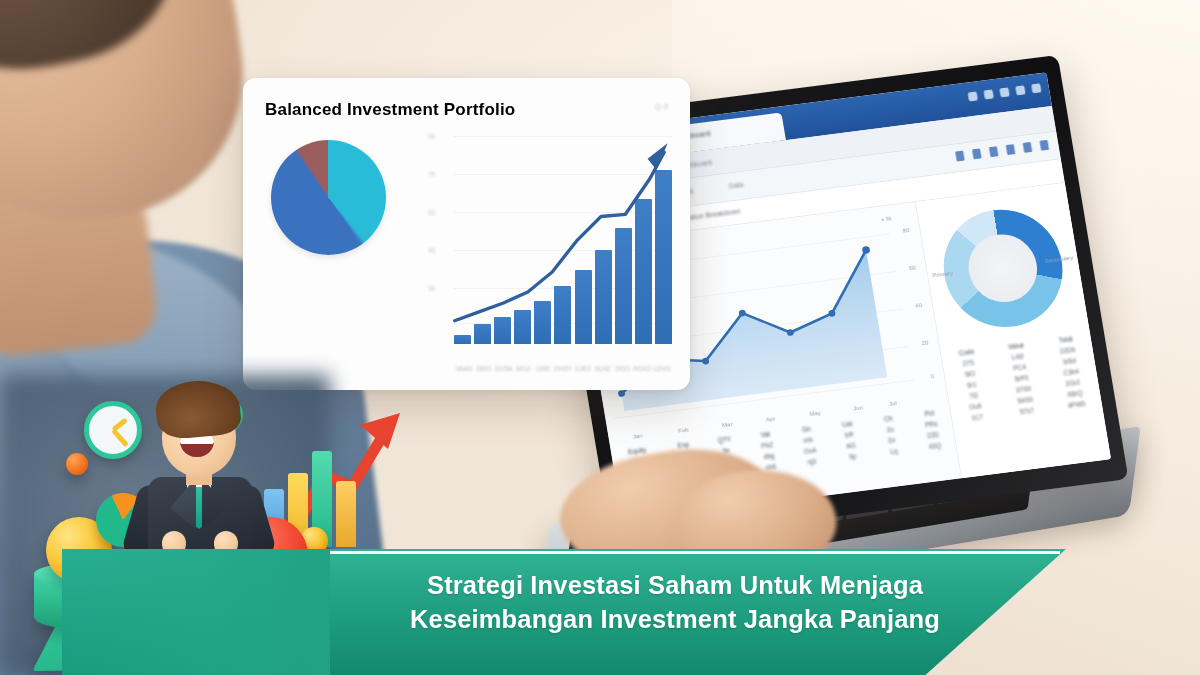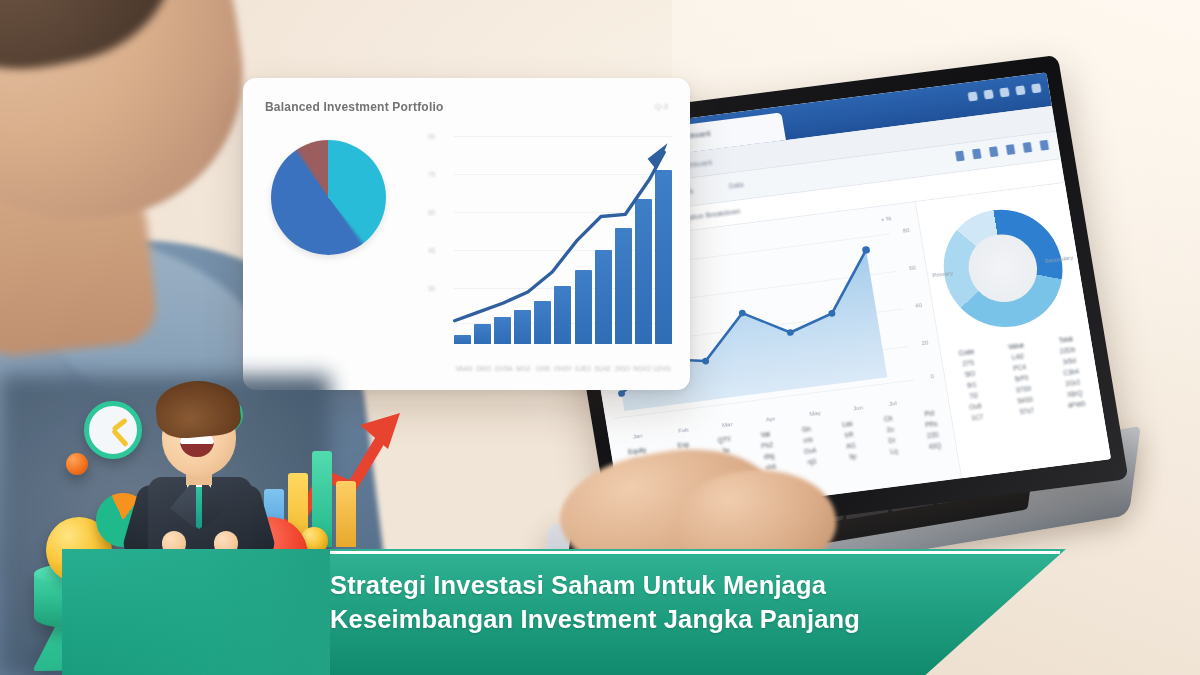--- a/index.html
+++ b/index.html
@@ -180,21 +180,21 @@
   .key{ flex:1; height:9px; background:#3a3d42; border-radius:2px; }
 
   
   .card {
     position:absolute; left:243px; top:78px; width:447px; height:312px;
     background:#fdfdfd; border-radius:13px;
     box-shadow:0 18px 42px rgba(70,50,30,.20), 0 2px 8px rgba(0,0,0,.07);
     padding:22px 20px 14px 22px;
   }
   .card-title{
-    font-size:12px; font-weight:700; color:#737373;
+    font-size:17px; font-weight:700; color:#000000;
     letter-spacing:.2px; filter:blur(.75px); white-space:nowrap;
   }
   .card-corner{
     position:absolute; right:22px; top:24px; font-size:8px; color:#c9c9c9;
     filter:blur(.9px);
   }
 
   .pie {
     position:absolute; left:28px; top:62px; width:115px; height:115px;
     border-radius:50%;
@@ -394,21 +394,21 @@
   .banner-fade{
     position:absolute; left:0; top:0; width:268px; height:100%;
     background:linear-gradient(90deg, rgba(32,170,140,.55) 0%, rgba(34,168,138,.80) 55%, rgba(34,161,131,1) 100%);
     clip-path:polygon(0 0,100% 0,100% 100%,0 100%);
   }
   .banner-rule{
     position:absolute; left:268px; top:2px; width:730px; height:3px; background:#fff;
   }
   .banner-text{
     position:absolute; left:268px; top:20px; width:690px;
-    color:#fff; font-weight:700;
+    text-align:center; color:#fff; font-weight:700;
     font-size:25.5px; line-height:1.32; letter-spacing:.15px;
     text-shadow:0 1px 2px rgba(0,0,0,.18);
   }
   .banner-text span{ display:block; }
 </style>
 </head>
 <body>
 
 <div id="stage">
 

